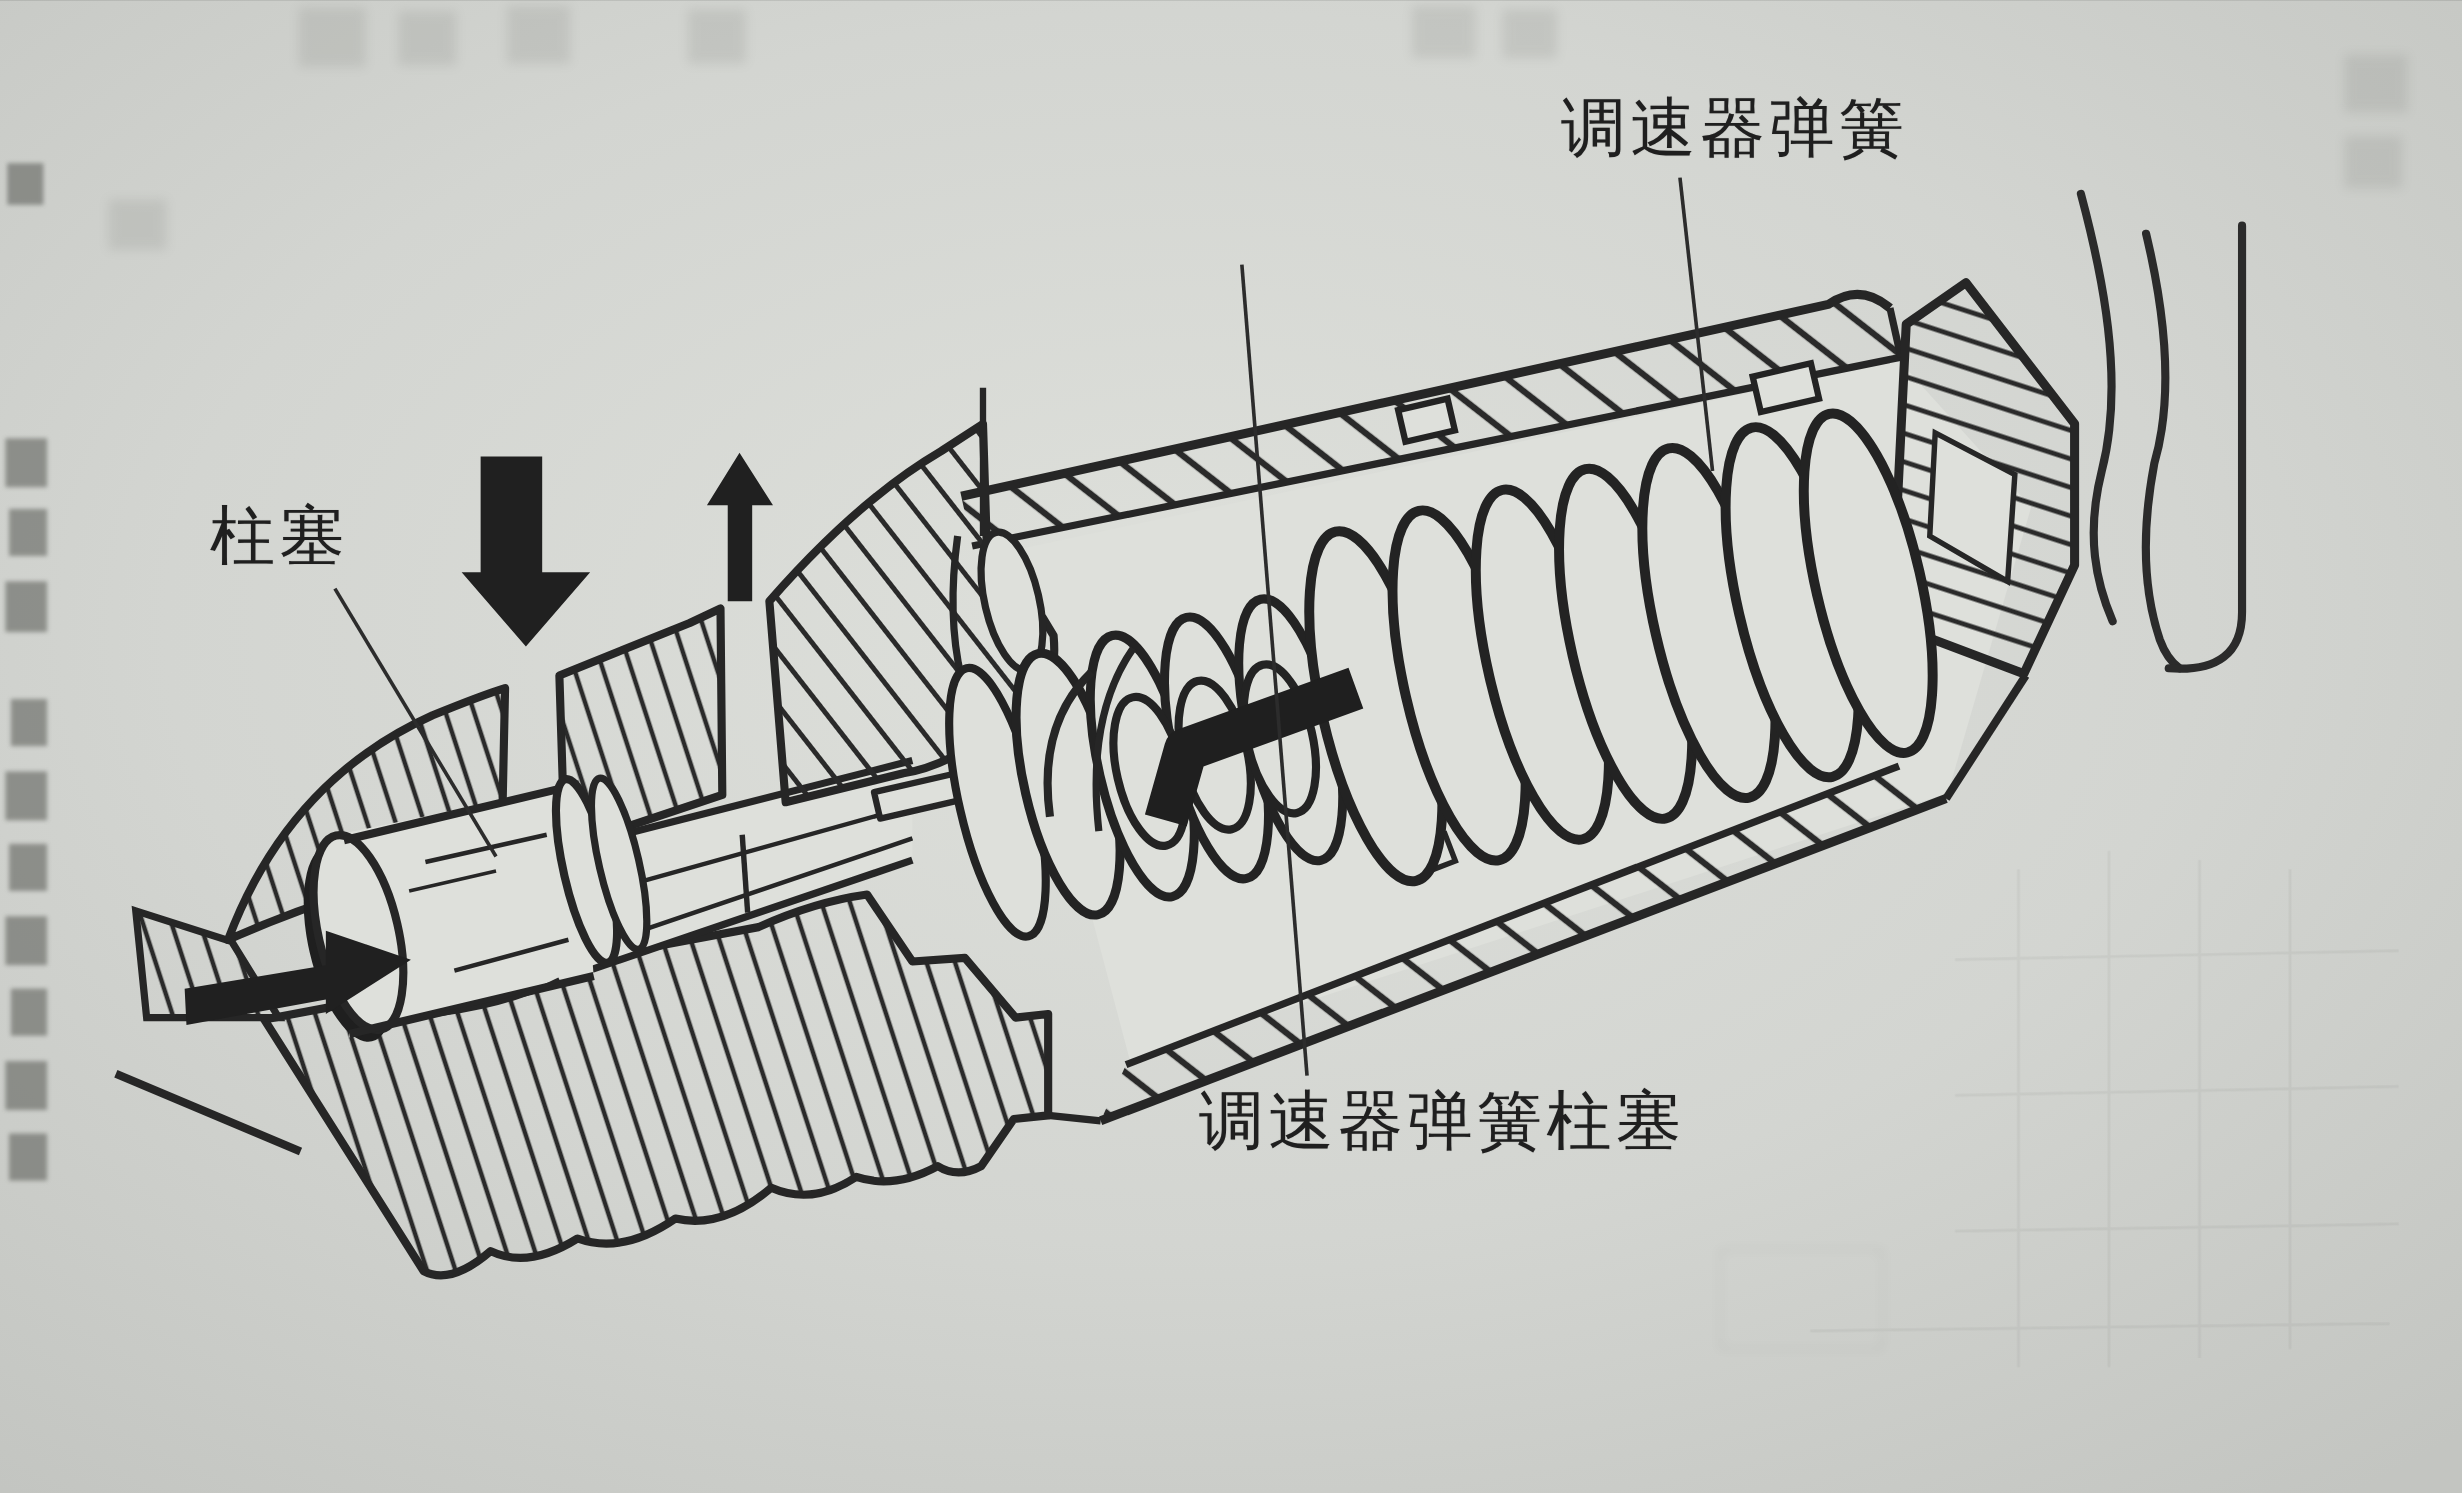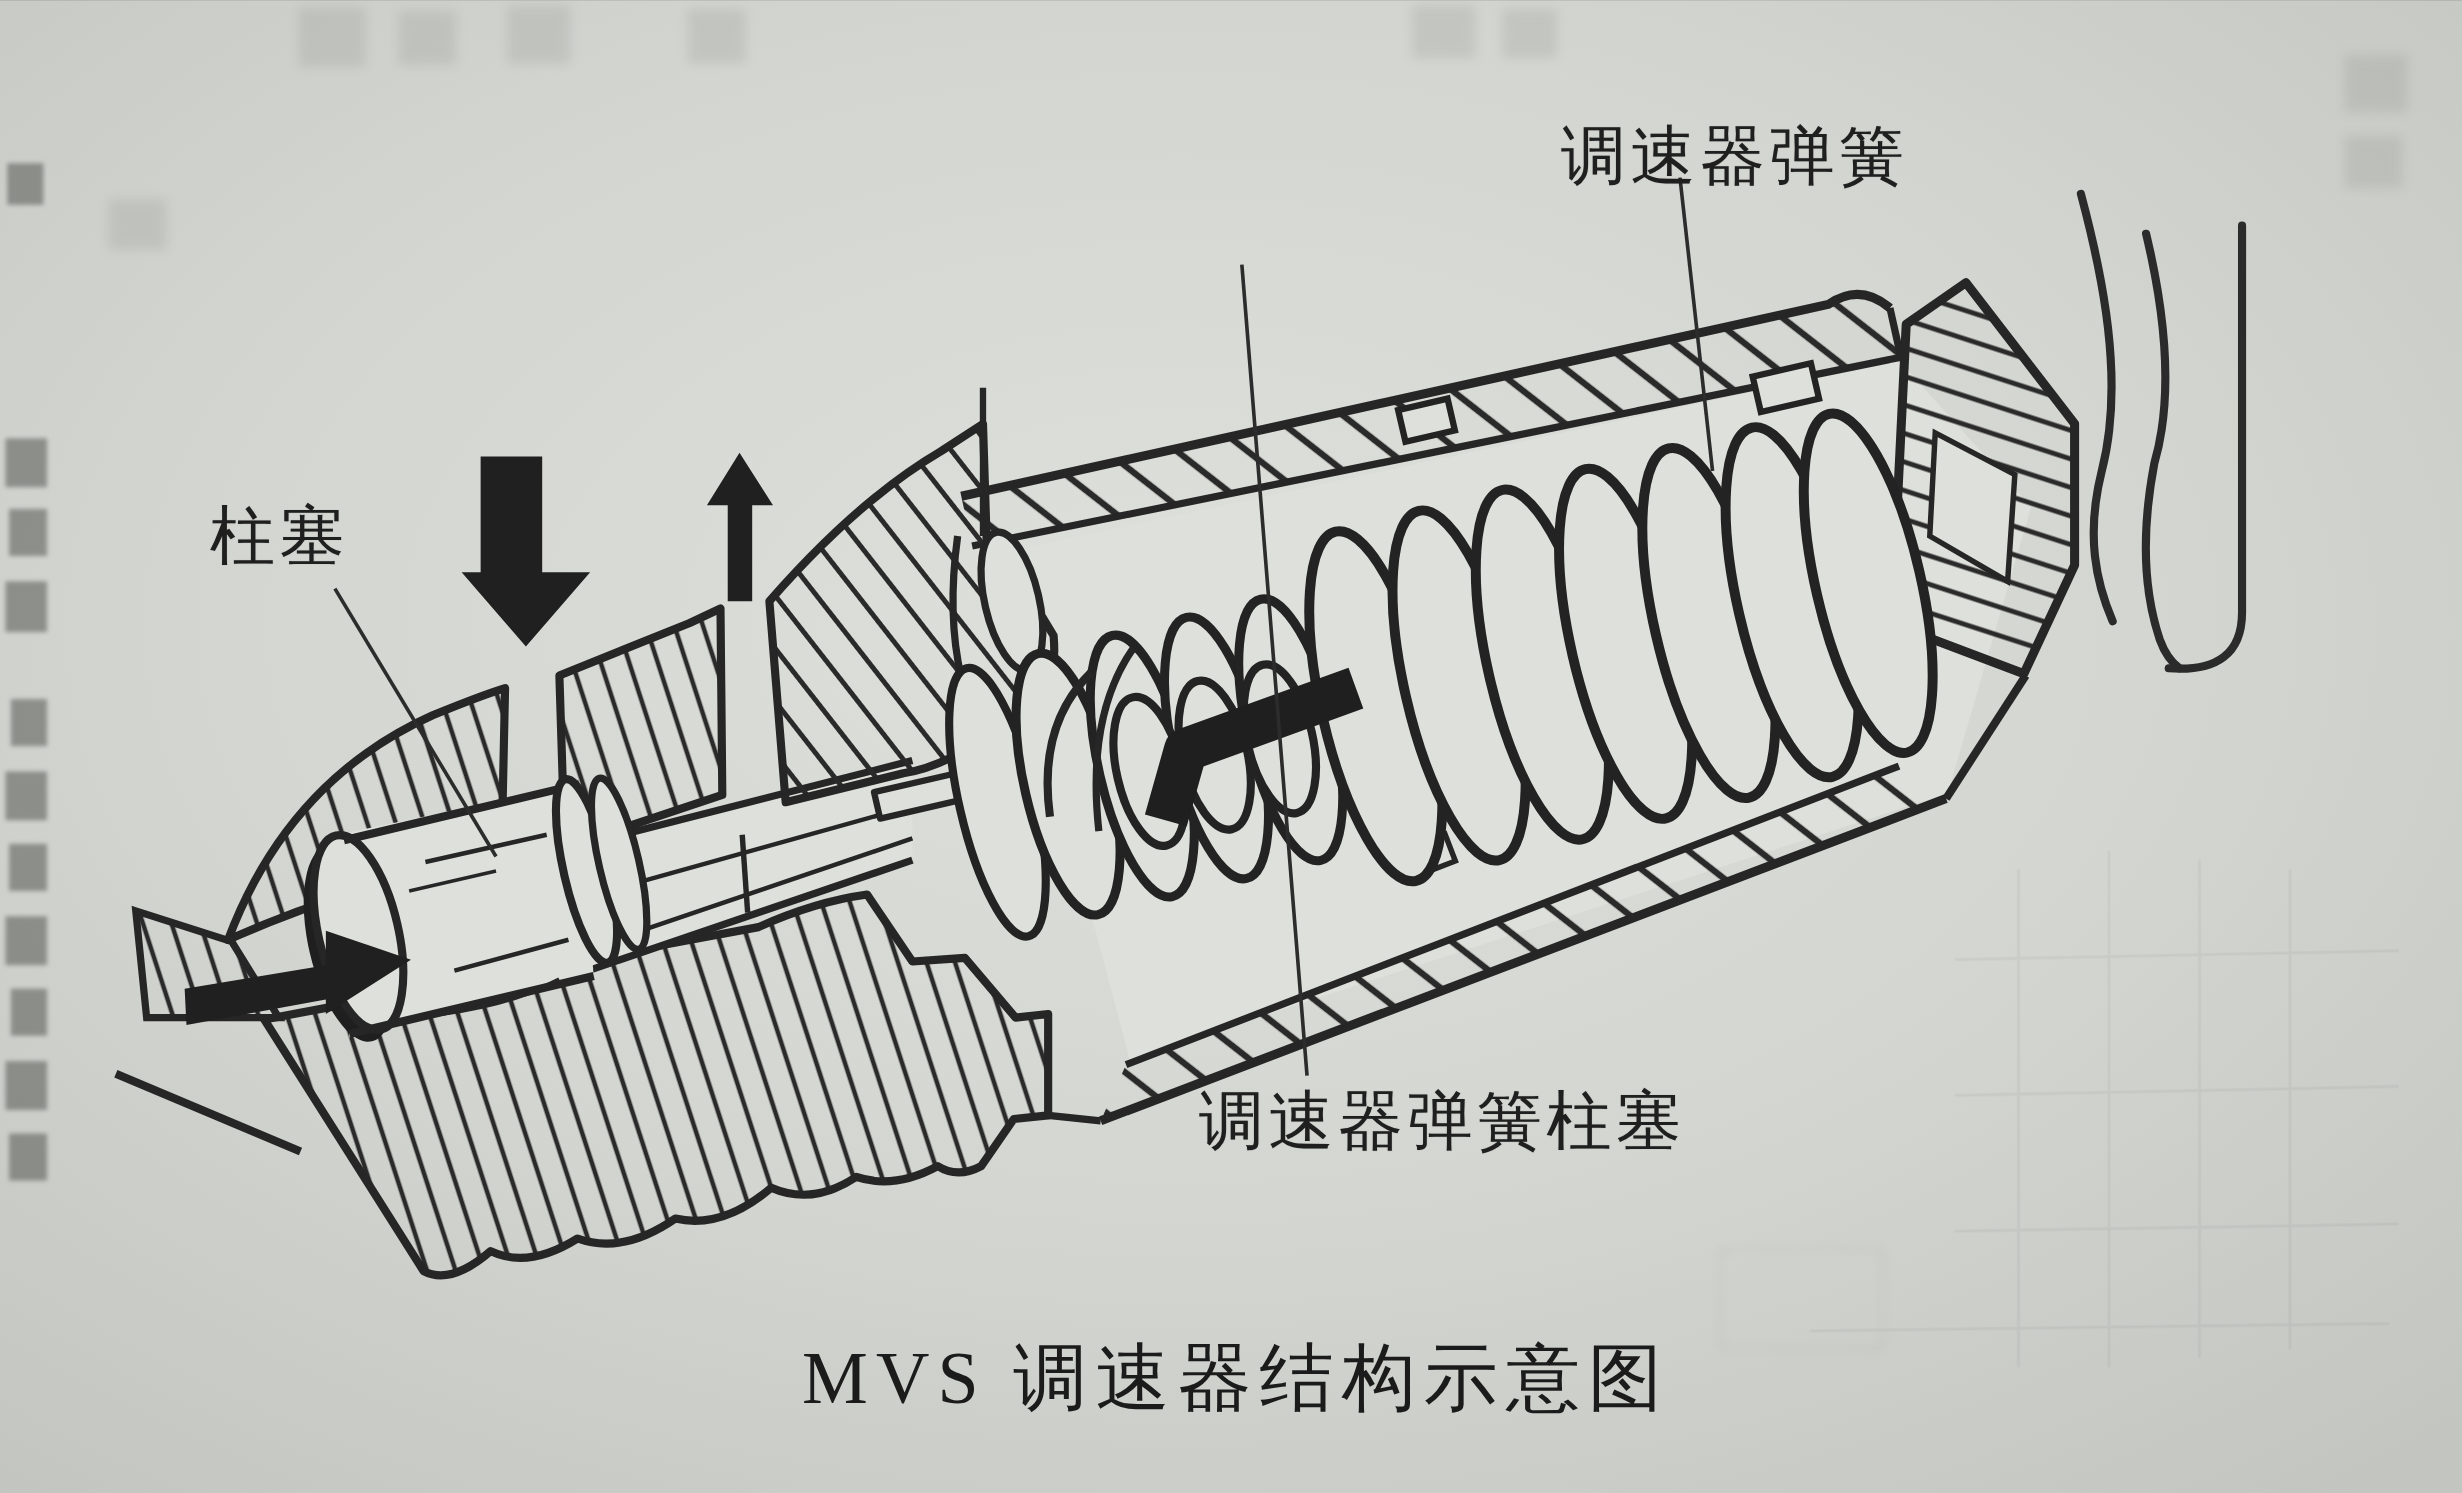--- a/index.html
+++ b/index.html
@@ -21,21 +21,21 @@
   }
   #caption{
     position:absolute;
     font-size:74px;
     letter-spacing:8.1px;
     color:#1b1b1b;
     white-space:nowrap;
   }
   #lbl-plunger{left:210px;top:492px;}
   #lbl-idle{left:1095px;top:176px;}
-  #lbl-gspring{left:1561px;top:112px;}
+  #lbl-gspring{left:1561px;top:84px;}
   #lbl-gsplunger{left:1199px;top:1077px;text-align:right;}
   #caption{left:802px;top:1329px;}
 </style>
 </head>
 <body>
 
 <div id="page">
 
 <svg width="2462" height="1494" viewBox="0 0 2720 1650">
   <defs>
@@ -229,16 +229,15 @@
   <g stroke="#2c2c2c" stroke-width="4">
     <line x1="370" y1="650" x2="548" y2="946"></line>
     <line x1="1372" y1="292" x2="1444" y2="1188"></line>
     <line x1="1856" y1="196" x2="1892" y2="520"></line>
   </g>
 </svg>
 
 <div class="lbl" id="lbl-plunger">柱塞</div>
 <div class="lbl" id="lbl-gspring">调速器弹簧</div>
 <div class="lbl" id="lbl-gsplunger">调速器弹簧柱塞</div>
-<div id="caption">MVS 调速器结构示意图</div>
 
 </div>
 
 
 </body></html>

